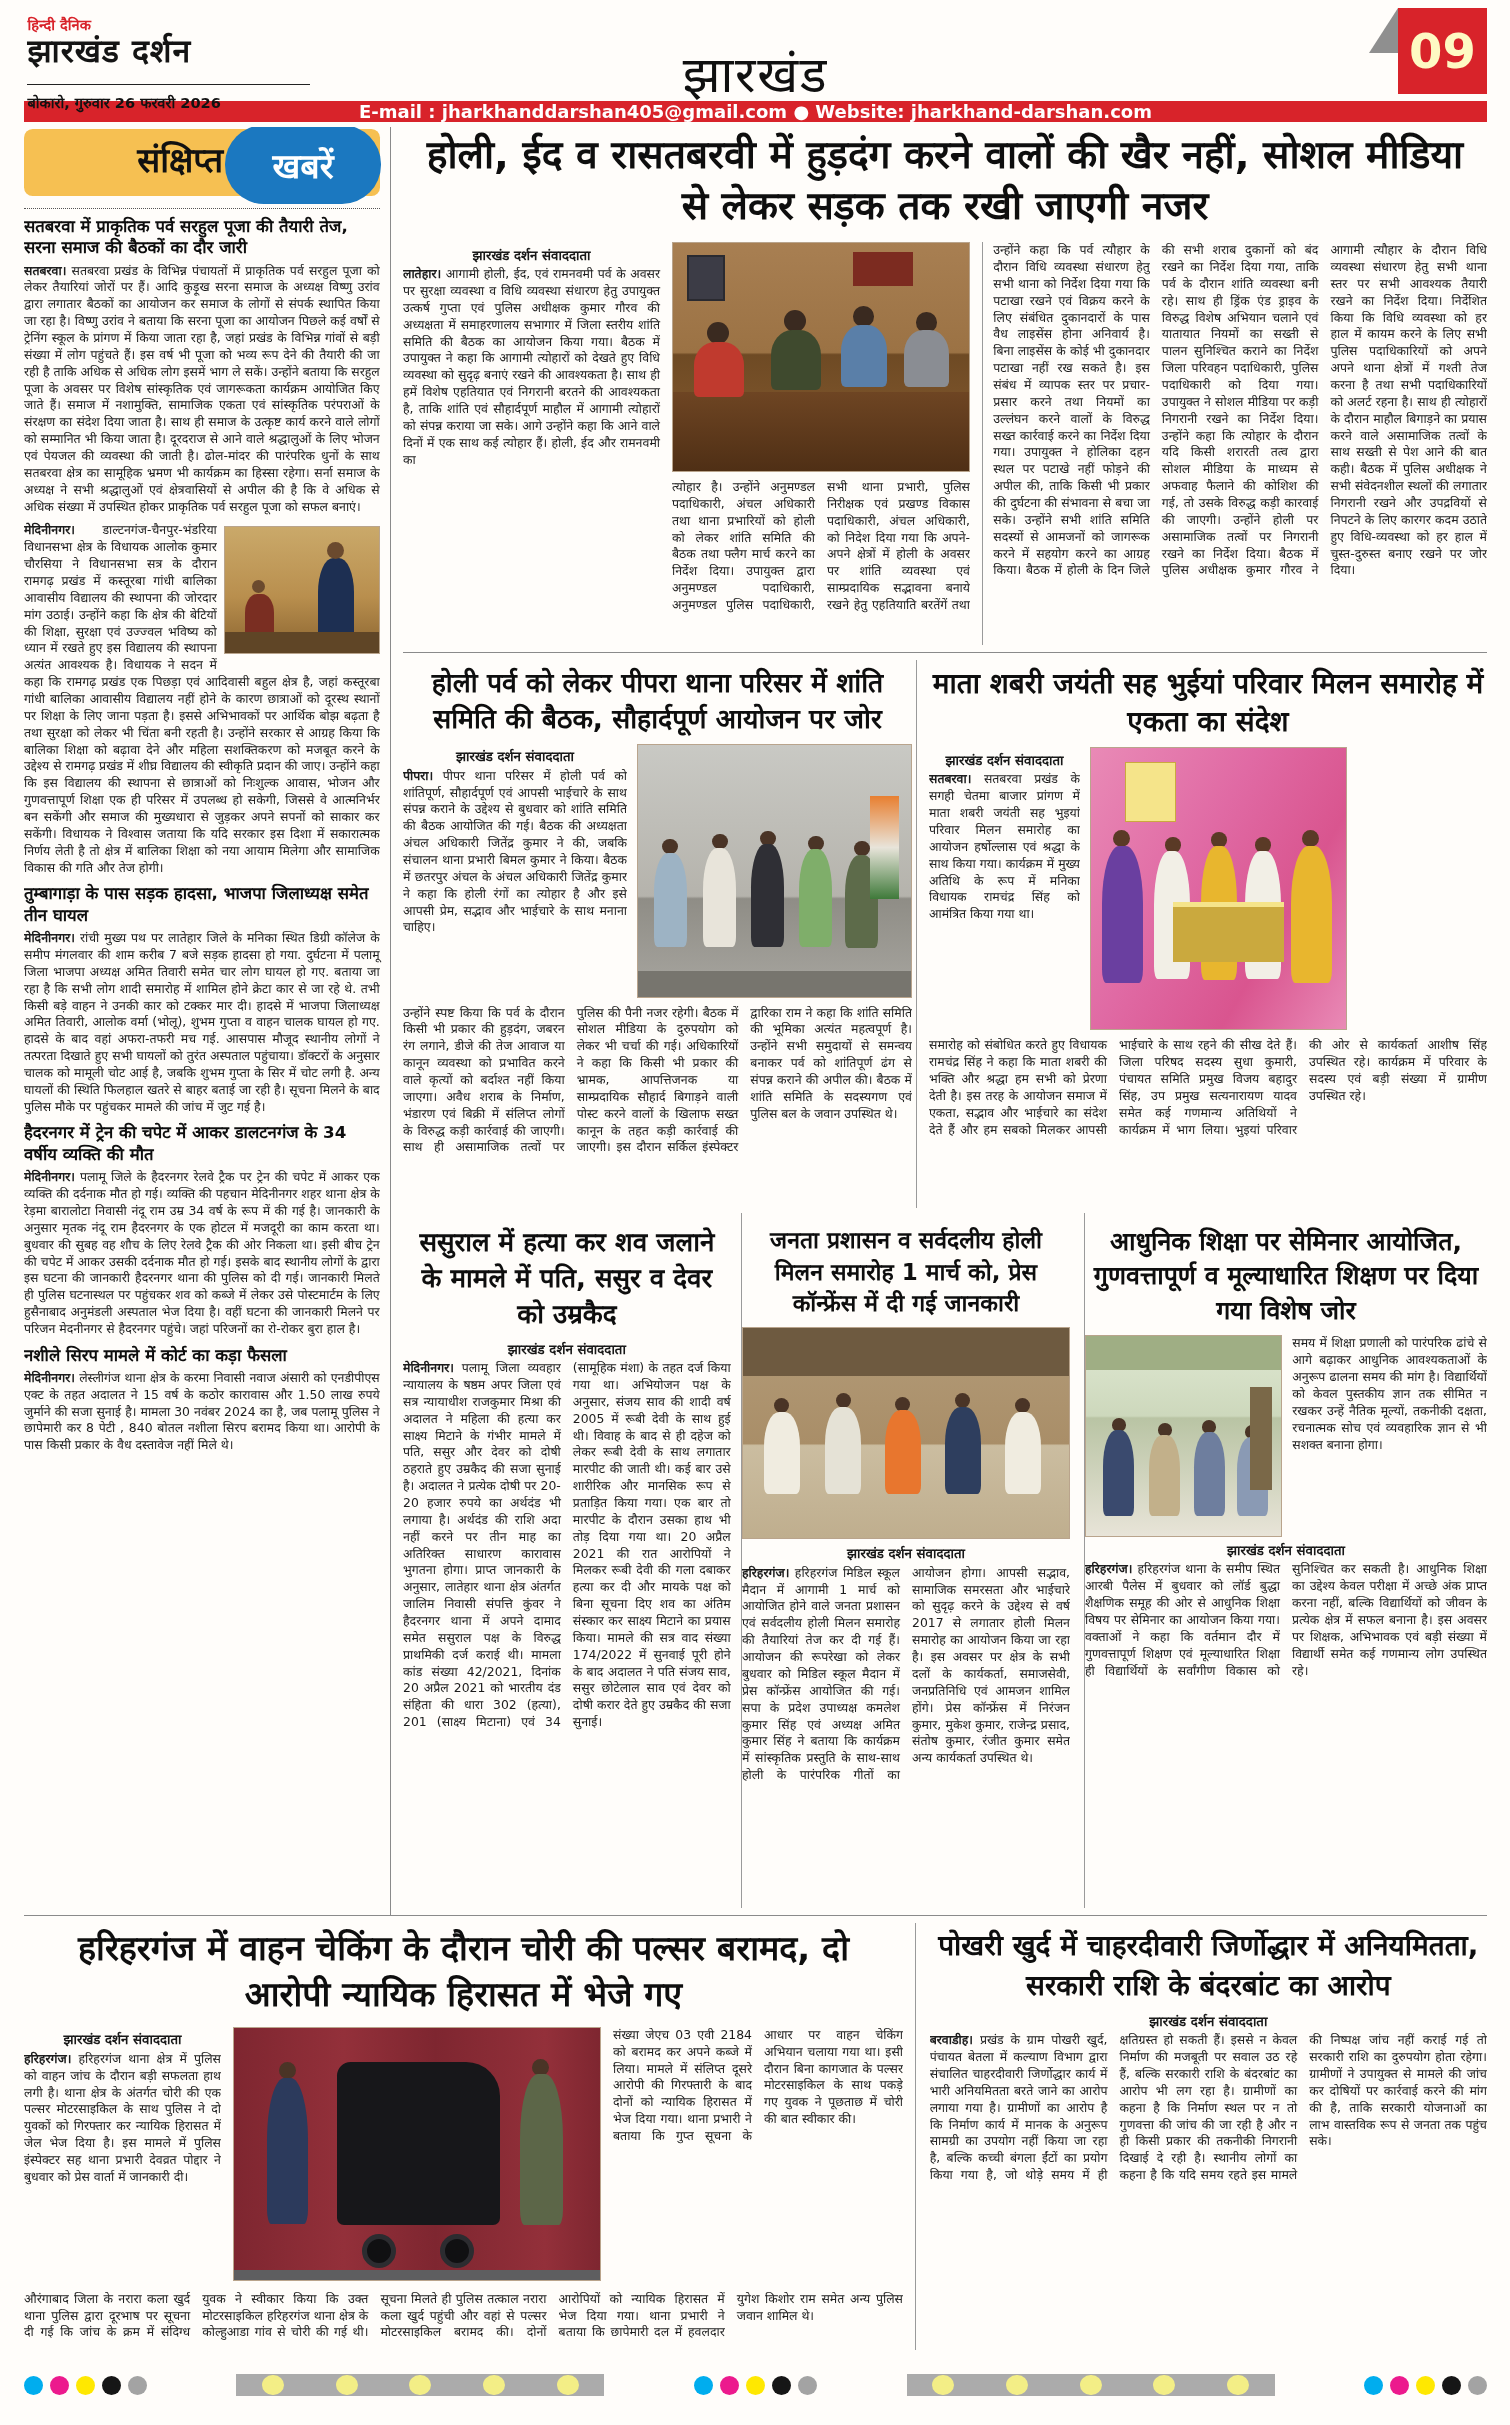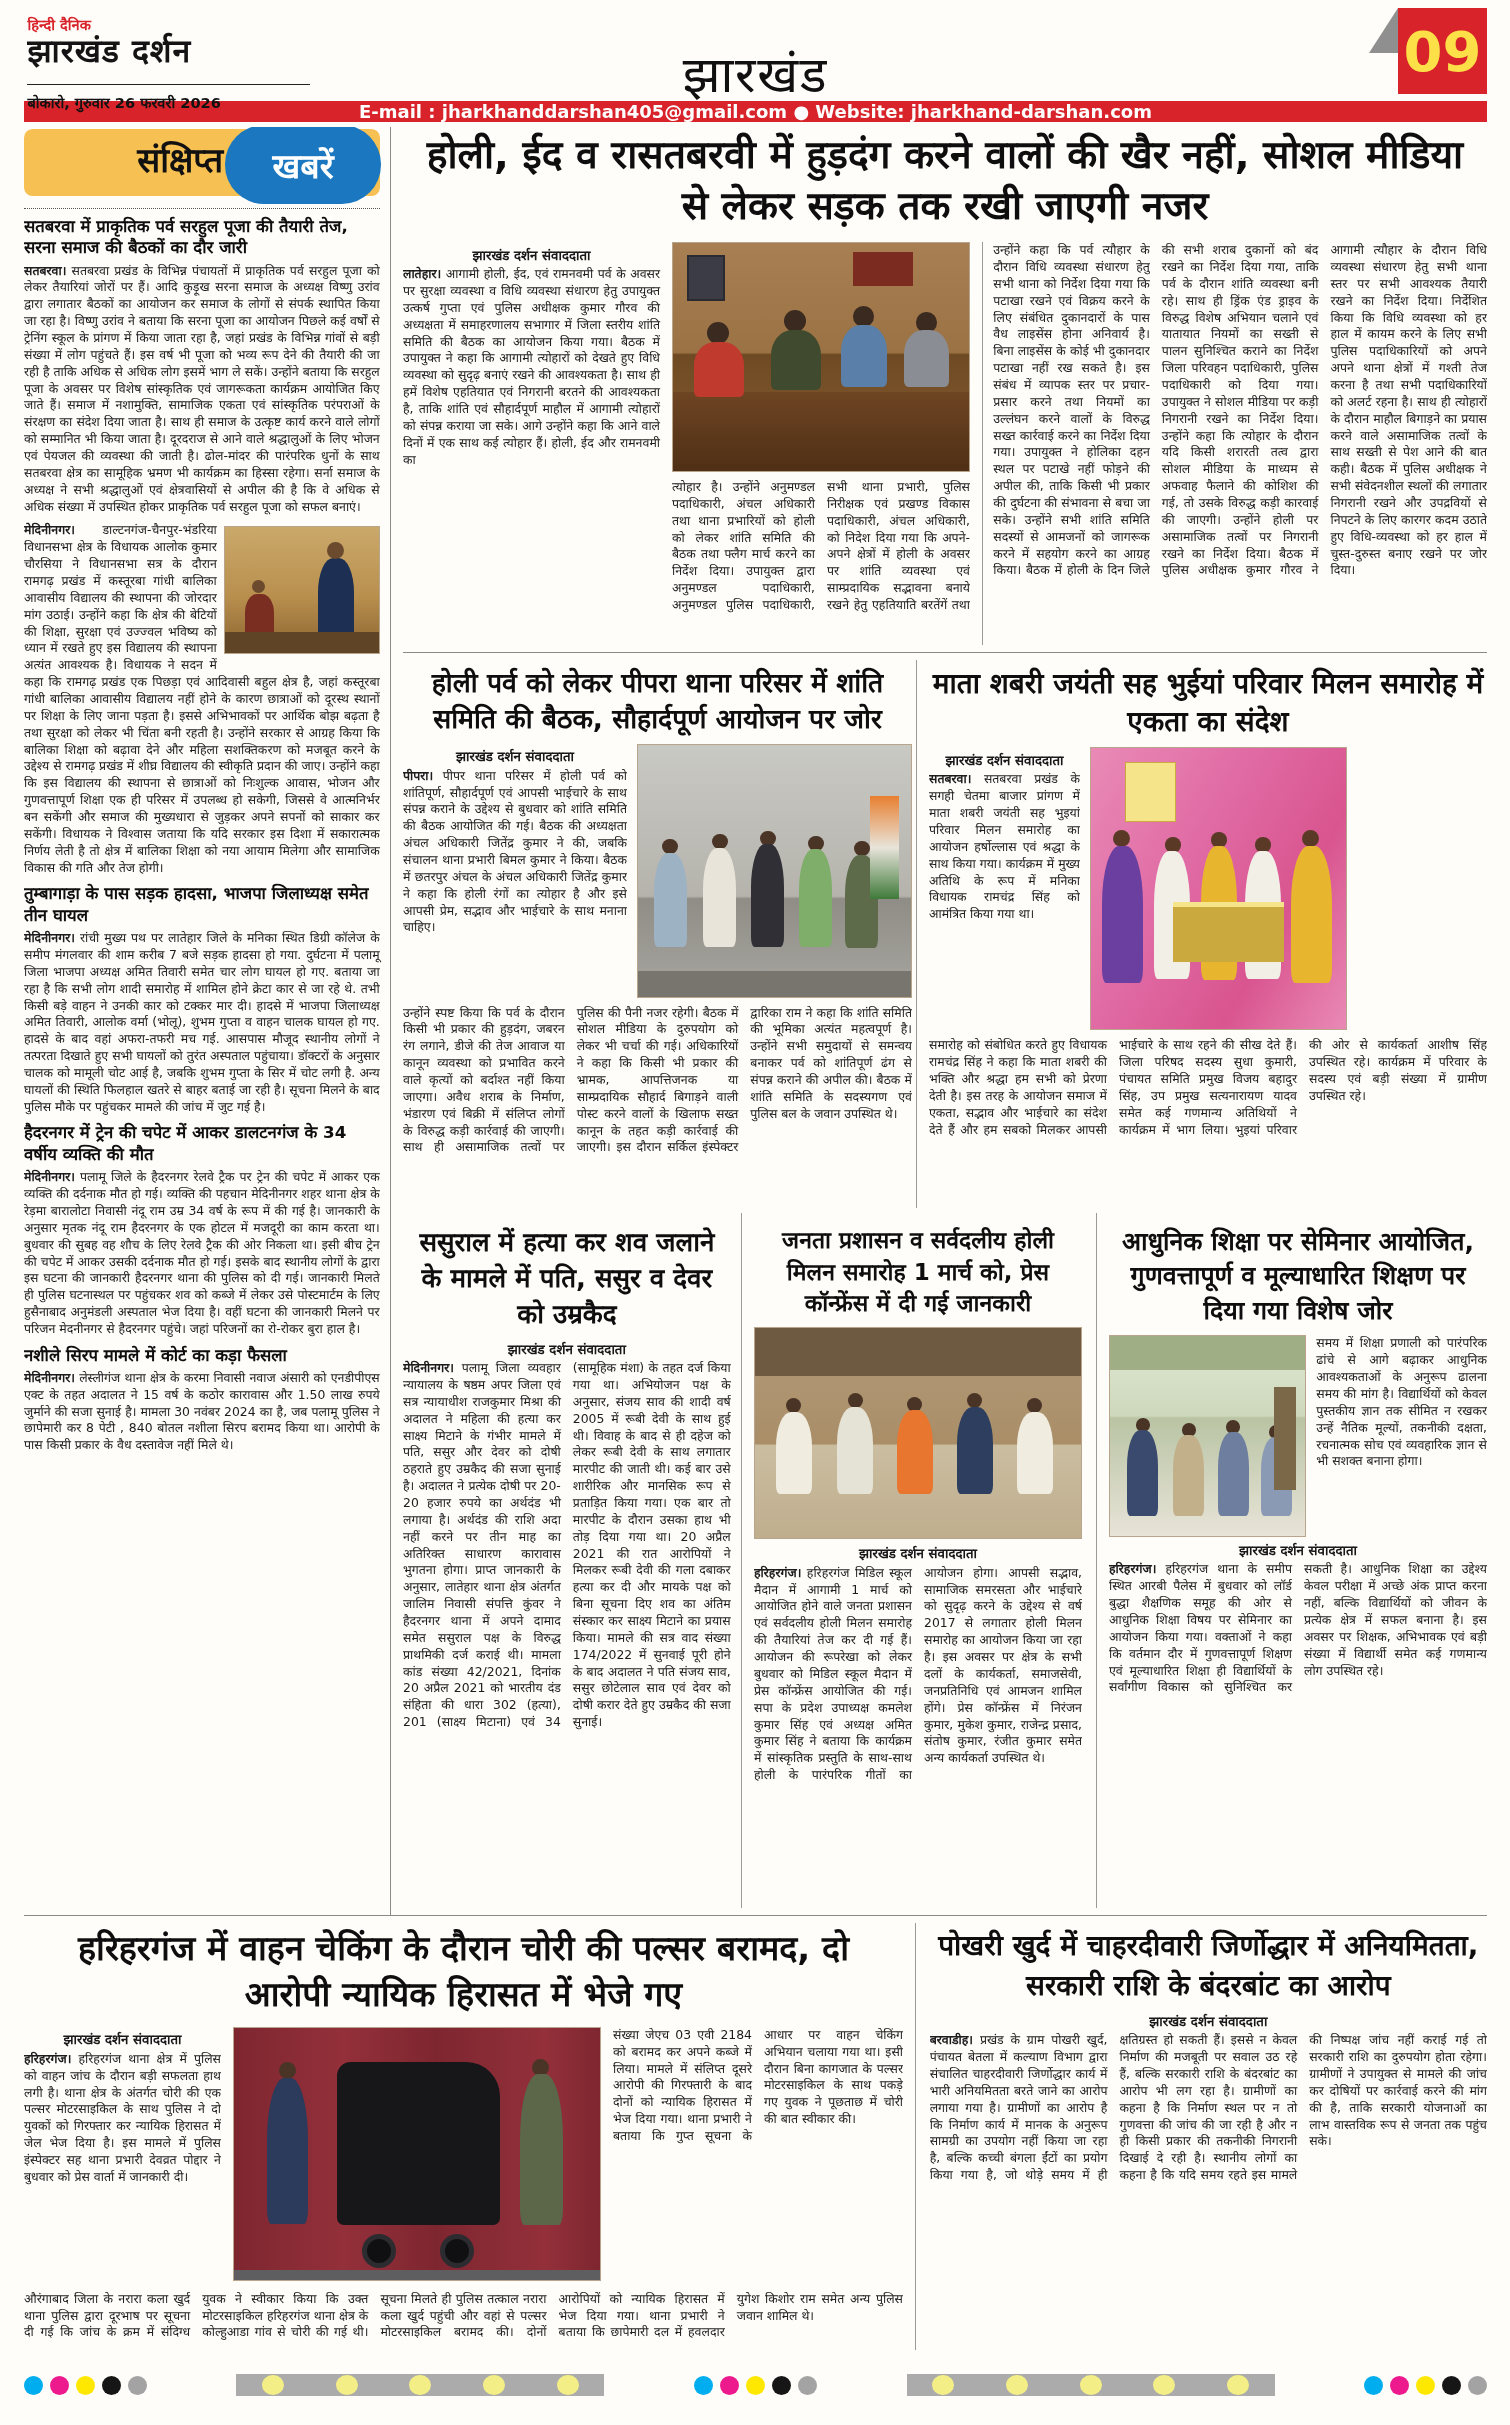--- a/index.html
+++ b/index.html
@@ -9,21 +9,21 @@
 
   
   .masthead { position:relative; height:96px; }
   .mast-left { position:absolute; left:3.4px; top:8.6px; width:283px; }
   .tagline { color:#d8232a; font-size:14.6px; font-weight:bold; }
   .paper-name { font-size:32px; font-weight:bold; letter-spacing:0.9px; color:#141414; line-height:1.1; border-bottom:1.7px solid #222; padding-bottom:15px; }
   .mast-date { font-size:14.6px; font-weight:bold; margin-top:6.9px; color:#111; }
   .mast-center { position:absolute; left:50%; top:34px; transform:translateX(-50%); font-size:50px; font-weight:normal; letter-spacing:1.7px; color:#101010; }
   .mast-right { position:absolute; right:0; top:3.4px; width:89px; height:86px; background:#d8232a; }
   .fold { position:absolute; right:89px; top:3.4px; width:0; height:0; border-bottom:45px solid #8f8f8f; border-left:29px solid transparent; }
-  .pageno { width:100%; height:100%; display:flex; align-items:center; justify-content:center; color:#fde047; font-size:56px; font-weight:bold; }
+  .pageno { width:100%; height:100%; display:flex; align-items:center; justify-content:center; color:#fef9c3; font-size:48px; font-weight:bold; }
 
   
   .contact-bar { height:21px; background:#d8232a; color:#fff; display:flex; align-items:center; justify-content:center; font-size:18px; font-weight:bold; }
 
   
   .body-txt { font-size:12.4px; line-height:1.36; text-align:justify; color:#1c1c1c; }
   .dl { font-weight:bold; }
   .byline { text-align:center; font-weight:bold; font-size:13.3px; margin:3.4px 0 2.6px; }
   h1,h2,h3 { color:#0e0e0e; }
 
@@ -66,21 +66,21 @@
   .pipra-top { display:flex; gap:10.3px; }
   .pipra-top .txt { width:224px; flex:none; }
   .pipra-top .photo { flex:1; height:254px; }
   .art-shabari { flex:1; }
   .art-shabari h2 { font-size:28px; line-height:1.35; text-align:center; margin:5.1px 0 6.9px; }
   .shabari-top { display:flex; gap:10.3px; }
   .shabari-top .txt { width:151px; flex:none; }
   .shabari-top .photo { width:257px; flex:none; height:283px; }
 
   
-  .row3 { display:flex; gap:12px; height:695px; overflow:hidden; margin-top:5.1px; }
+  .row3 { display:flex; gap:0; height:695px; overflow:hidden; margin-top:5.1px; }
   .art-sasural { width:339px; flex:none; border-right:0.9px solid #9a9a9a; padding-right:10.3px; }
   .art-sasural h2 { font-size:26px; line-height:1.38; text-align:center; margin:12px 3.4px 6.9px; }
   .art-janta { width:343px; flex:none; border-right:0.9px solid #9a9a9a; padding-right:14px; }
   .art-janta h2 { font-size:23px; line-height:1.38; text-align:center; margin:12px 1.7px 6.9px; }
   .art-janta .photo { width:100%; height:212px; margin:3.4px 0 5.1px; }
   .art-seminar { flex:1; }
   .art-seminar h2 { font-size:25px; line-height:1.38; text-align:center; margin:12px 1.7px 6.9px; }
   .seminar-top { display:flex; gap:10.3px; }
   .seminar-top .photo { width:197px; flex:none; height:202px; }
   .seminar-top .txt { flex:1; }

